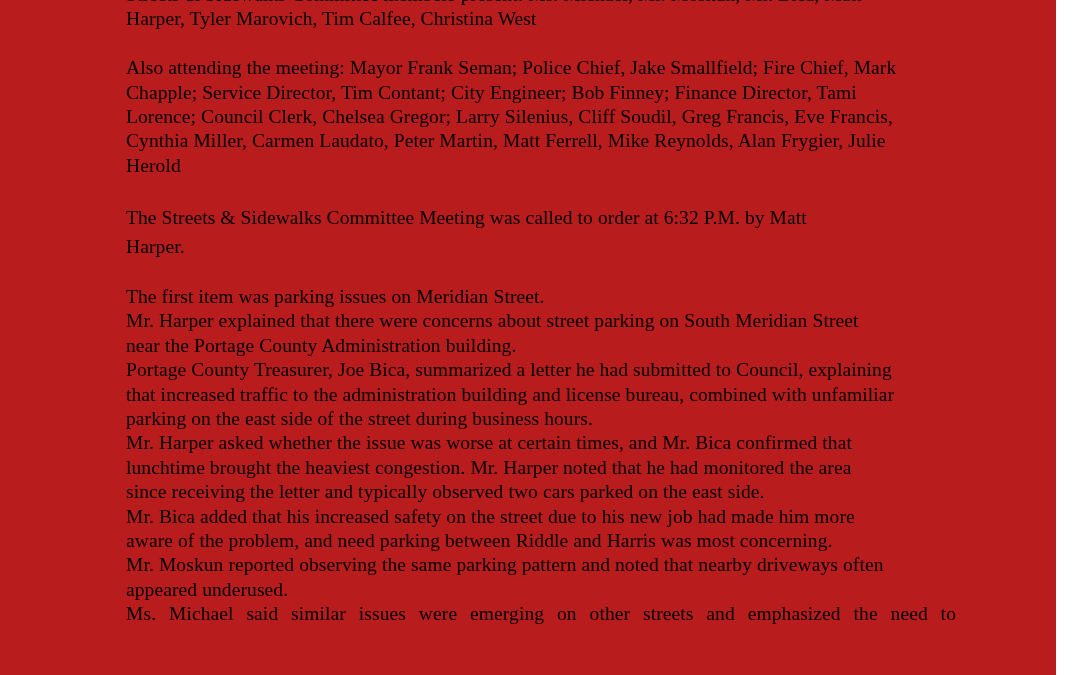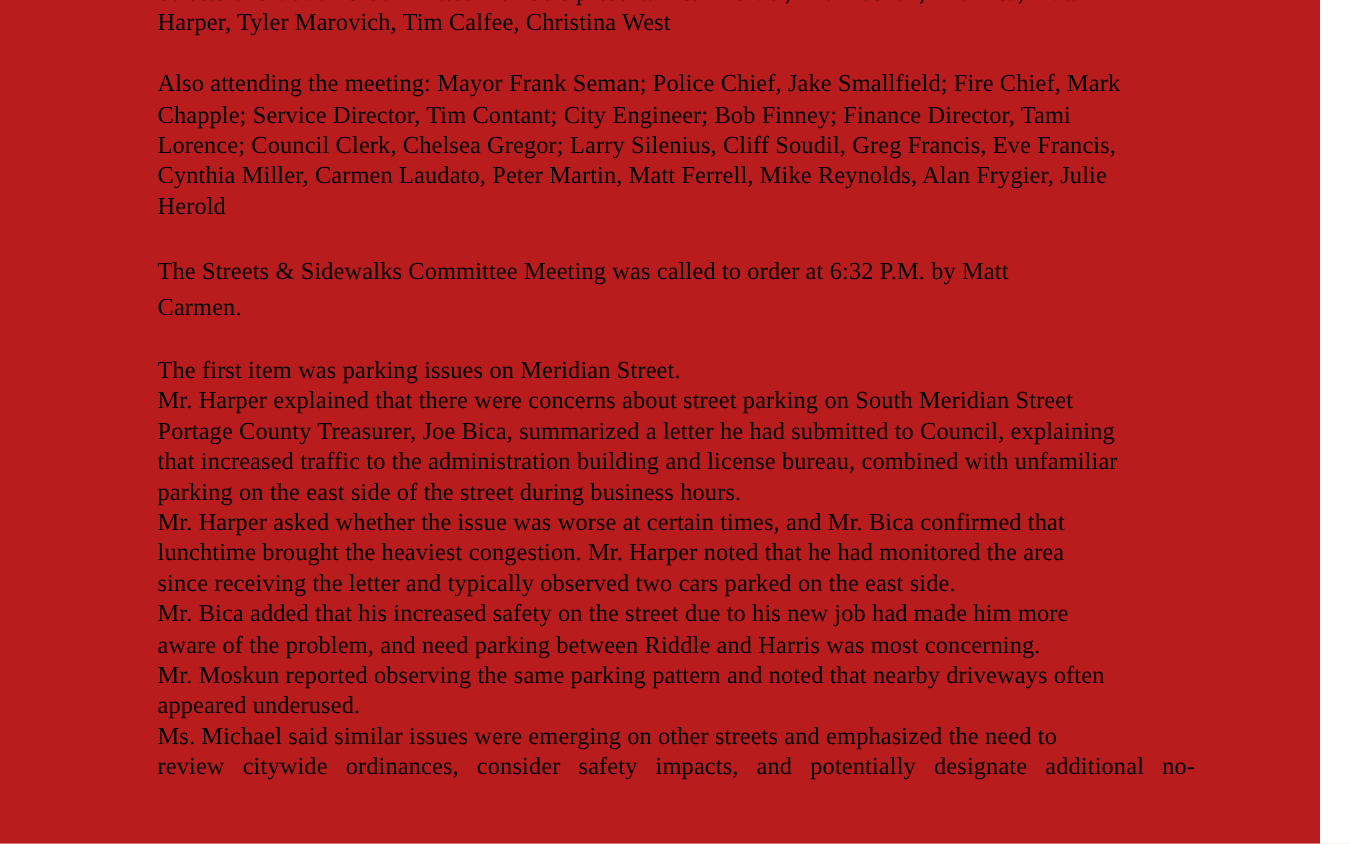--- a/index.html
+++ b/index.html
@@ -67,31 +67,32 @@
         <div class="line">Chapple; Service Director, Tim Contant; City Engineer; Bob Finney; Finance Director, Tami</div>
         <div class="line">Lorence; Council Clerk, Chelsea Gregor; Larry Silenius, Cliff Soudil, Greg Francis, Eve Francis,</div>
         <div class="line">Cynthia Miller, Carmen Laudato, Peter Martin, Matt Ferrell, Mike Reynolds, Alan Frygier, Julie</div>
         <div class="line">Herold</div>
       </div>
 
     <div class="spacer"></div>
 
     <div class="para heading">
         <div class="line">The Streets &amp; Sidewalks Committee Meeting was called to order at 6:32 P.M. by Matt</div>
-        <div class="line">Carmen.</div>
+        <div class="line">Harper.</div>
       </div>
 
     <div class="spacer"></div>
 
     <div class="para bold">
         <div class="line">The first item was parking issues on Meridian Street.</div>
       </div>
 
     <div class="para">
         <div class="line">Mr. Harper explained that there were concerns about street parking on South Meridian Street</div>
+        <div class="line">near the Portage County Administration building.</div>
       </div>
 
     <div class="para">
         <div class="line">Portage County Treasurer, Joe Bica, summarized a letter he had submitted to Council, explaining</div>
         <div class="line">that increased traffic to the administration building and license bureau, combined with unfamiliar</div>
         <div class="line">parking on the east side of the street during business hours.</div>
       </div>
 
     <div class="para">
         <div class="line">Mr. Harper asked whether the issue was worse at certain times, and Mr. Bica confirmed that</div>
@@ -104,17 +105,16 @@
         <div class="line">aware of the problem, and need parking between Riddle and Harris was most concerning.</div>
       </div>
 
     <div class="para">
         <div class="line">Mr. Moskun reported observing the same parking pattern and noted that nearby driveways often</div>
         <div class="line">appeared underused.</div>
       </div>
 
     <div class="para justify-last">
         <div class="line">Ms. Michael said similar issues were emerging on other streets and emphasized the need to</div>
-        <div class="line">review citywide ordinances, consider safety impacts, and potentially designate additional no-</div>
       </div>
 
   </div>
 </div>
 
 </body></html>

